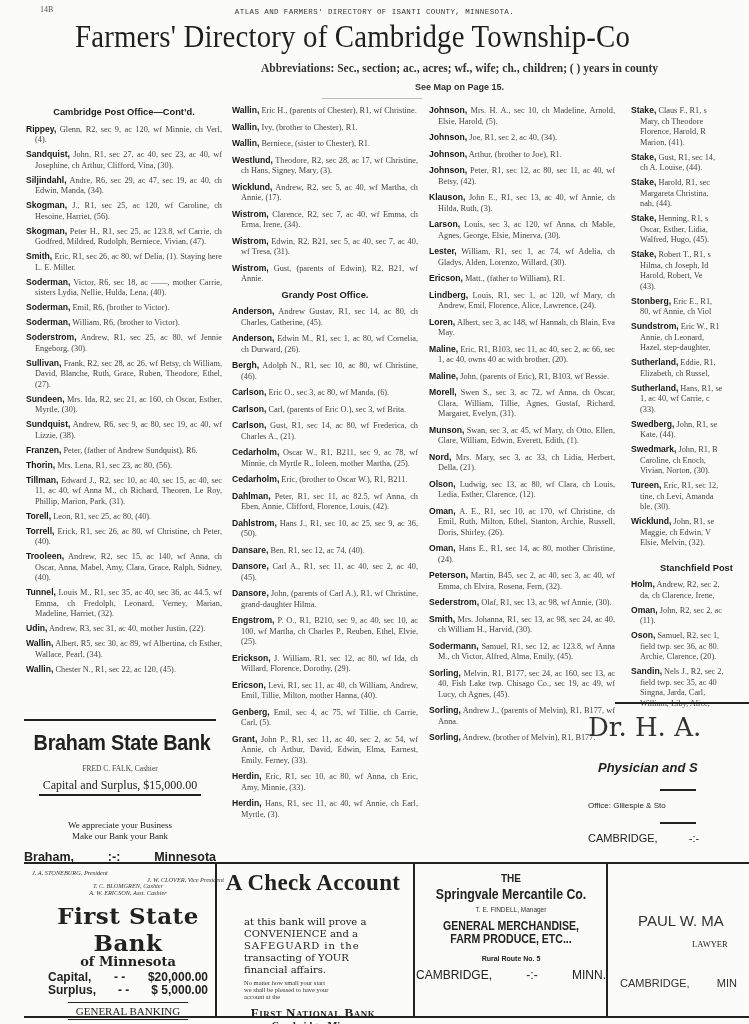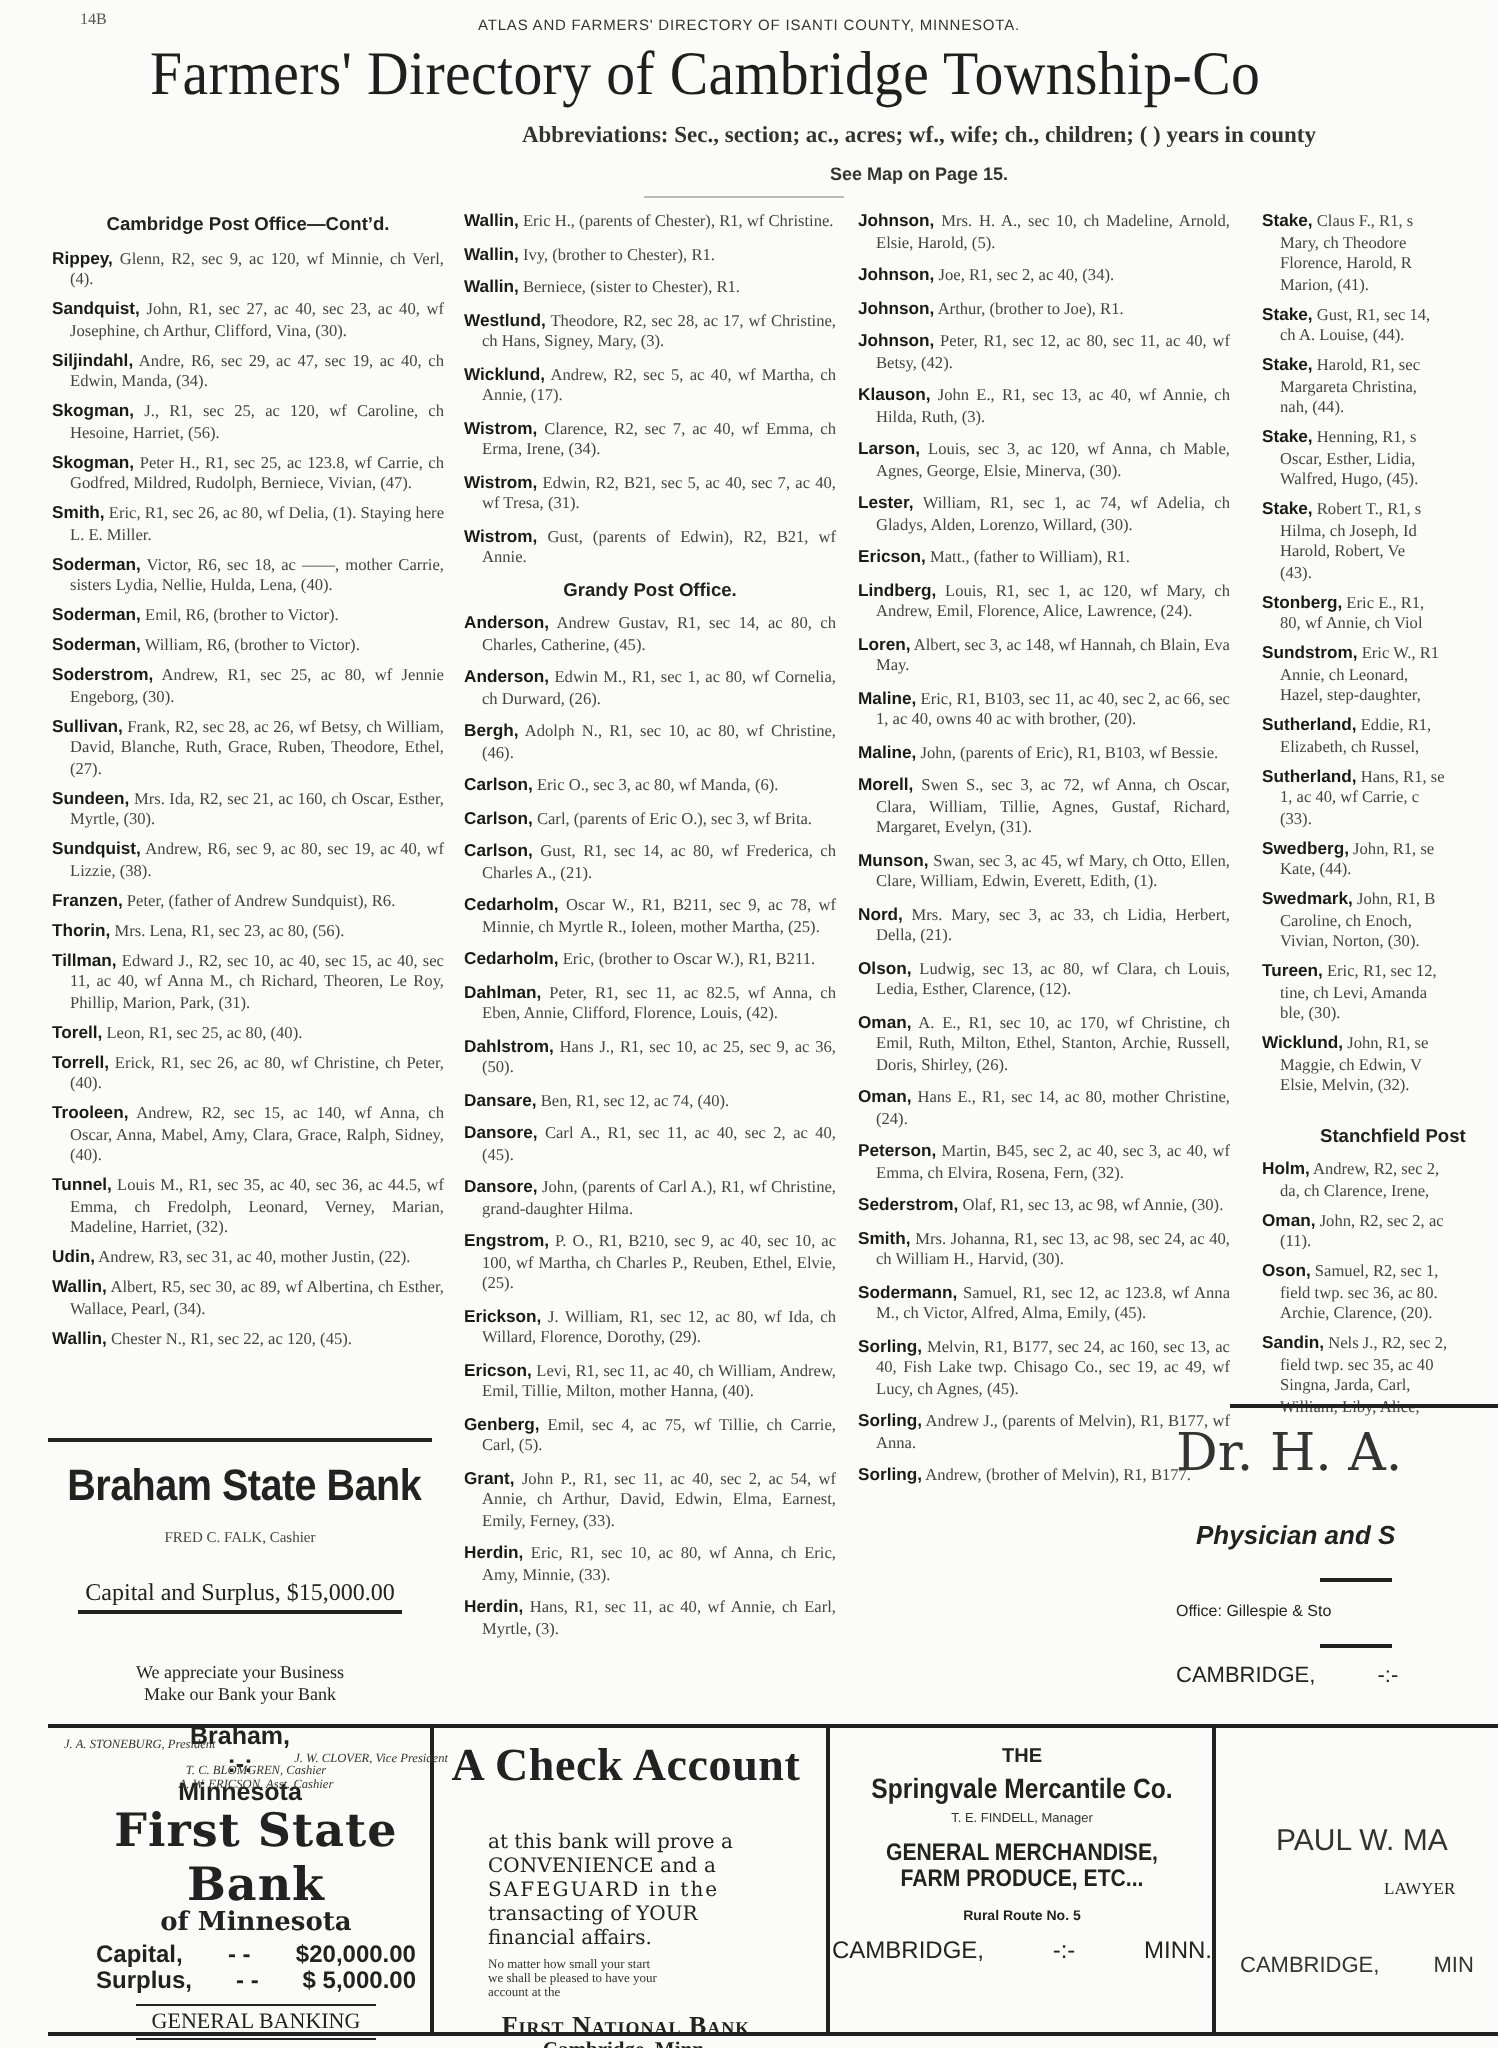--- a/index.html
+++ b/index.html
@@ -3,21 +3,21 @@
 <meta charset="utf-8">
 <style>
   html, body { margin: 0; padding: 0; }
   body {
     width: 749px; height: 1024px; overflow: hidden; position: relative;
     background: #fbfbf9; color: #2a2a2a;
     font-family: "Liberation Serif", "DejaVu Serif", serif;
   }
   .page-num { position: absolute; left: 40px; top: 5px; font-size: 8px; color: #555; }
   .running-head { position: absolute; left: 0; width: 749px; top: 8px; text-align: center;
-    font-family: Liberation Sans, sans-serif; font-size: 7.5px; letter-spacing: 0.4px; color: #333; }
+    font-family: Liberation Mono, monospace; font-size: 7.5px; letter-spacing: 0.4px; color: #333; }
   .title { position: absolute; left: 75px; top: 19px; white-space: nowrap;
     font-size: 31px; color: #1f1f1f; letter-spacing: 0.2px; transform: scaleX(0.93); transform-origin: left; }
   .abbrev { position: absolute; left: 0; width: 749px; top: 62px; text-align: center; padding-left: 170px; box-sizing: border-box;
     font-size: 11.5px; font-weight: bold; color: #333; }
   .seemap { position: absolute; left: 0; width: 749px; top: 82px; text-align: center; padding-left: 170px; box-sizing: border-box;
     font-size: 9px; font-weight: bold; color: #333; font-family: "Liberation Sans", sans-serif; }
   .col { position: absolute; top: 105px; font-size: 8.3px; line-height: 10.5px; color: #444; }
   .col1 { left: 26px; width: 196px; }
   .col2 { left: 232px; width: 186px; }
   .col3 { left: 429px; width: 186px; }
@@ -26,23 +26,23 @@
   .entry { margin: 0 0 3.5px 0; padding-left: 9px; text-indent: -9px; text-align: justify; }
   .col2 .entry, .col3 .entry { margin-bottom: 5px; }
   .col4 .entry { white-space: nowrap; overflow: hidden; }
   .surname { font-weight: bold; color: #1a1a1a; font-family: "Liberation Sans", sans-serif; font-size: 8.6px; }
   .rule { position: absolute; background: #222; }
   
   .ad { position: absolute; text-align: center; color: #222; }
   .braham { left: 24px; top: 730px; width: 192px; }
   .braham .name { font-family: "Liberation Sans", sans-serif; font-weight: bold; font-size: 22px; transform: scaleX(0.9); letter-spacing: -0.3px; white-space: nowrap; }
   .braham .cashier { font-size: 7.5px; margin-top: 8px; color: #444; }
-  .braham .capital { font-size: 12px; margin-top: 16px; display: inline-block; border-bottom: 2px solid #222; padding: 0 4px 1px; }
+  .braham .capital { font-size: 12px; margin-top: 5px; display: inline-block; border-bottom: 2px solid #222; padding: 0 4px 1px; }
   .braham .slogan { font-size: 9px; margin-top: 24px; line-height: 11px; }
-  .braham .loc { font-family: "Liberation Sans", sans-serif; font-weight: bold; font-size: 12.5px; margin-top: 8px; display: flex; justify-content: space-between; flex-direction: column; }
+  .braham .loc { font-family: "Liberation Sans", sans-serif; font-weight: bold; font-size: 12.5px; margin-top: 8px; display: flex; justify-content: space-between; }
   .fsb { left: 32px; top: 870px; width: 192px; }
   .fsb .officers { font-size: 6.3px; font-style: italic; line-height: 6.5px; text-align: center; color: #333; }
   .fsb .officers div:nth-child(1) { text-align: left; }
   .fsb .officers div:nth-child(2) { text-align: right; }
   .fsb .name { font-size: 23px; font-weight: bold; font-family: "DejaVu Serif", serif; margin-top: 6px; letter-spacing: 0.5px; }
   .fsb .of { font-size: 13px; font-weight: bold; font-family: "DejaVu Serif", serif; margin-top: -2px; }
   .fsb .figs { font-family: "Liberation Sans", sans-serif; font-weight: bold; font-size: 12px; line-height: 13px; width: 160px; margin: 2px auto 0; }
   .fsb .figs .row { display: flex; justify-content: space-between; }
   .fsb .gb { font-size: 11px; margin: 5px auto 0; width: 120px; border-top: 1px solid #222; border-bottom: 1px solid #222; padding: 2px 0; }
   .check { left: 217px; top: 870px; width: 192px; }

